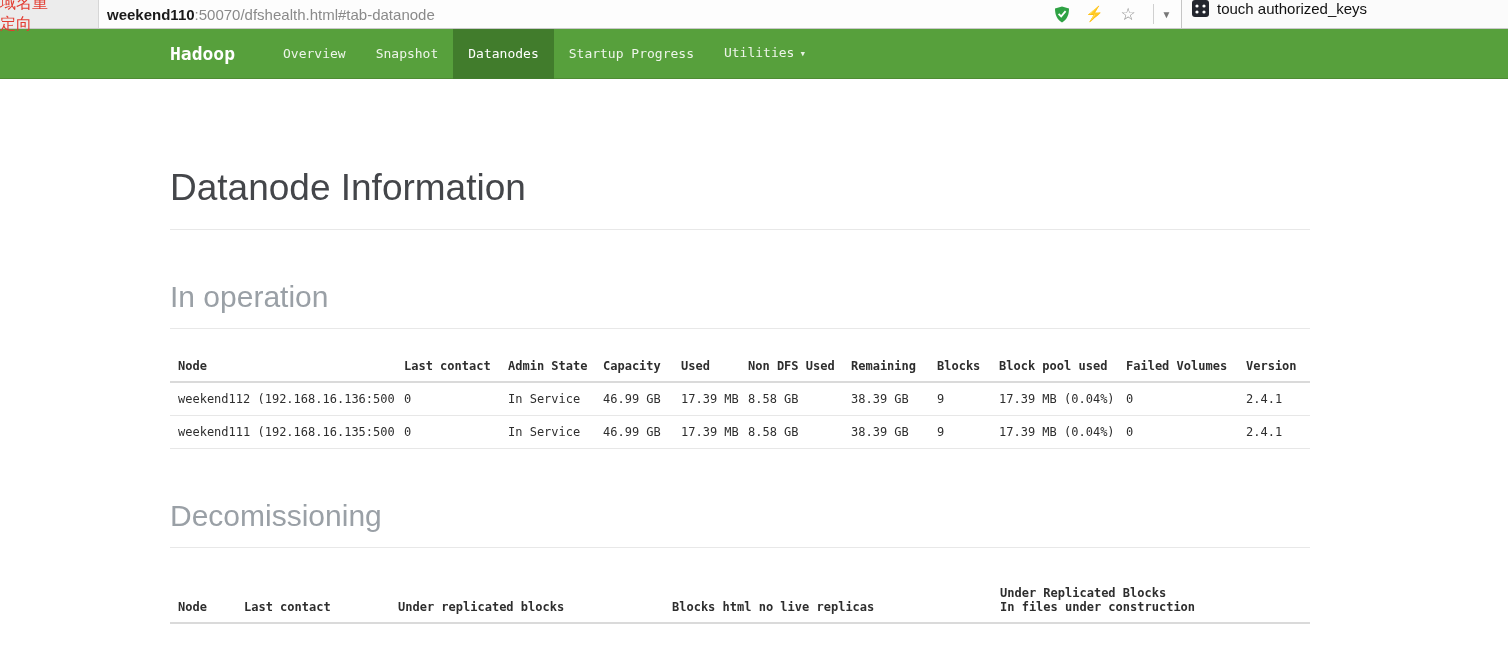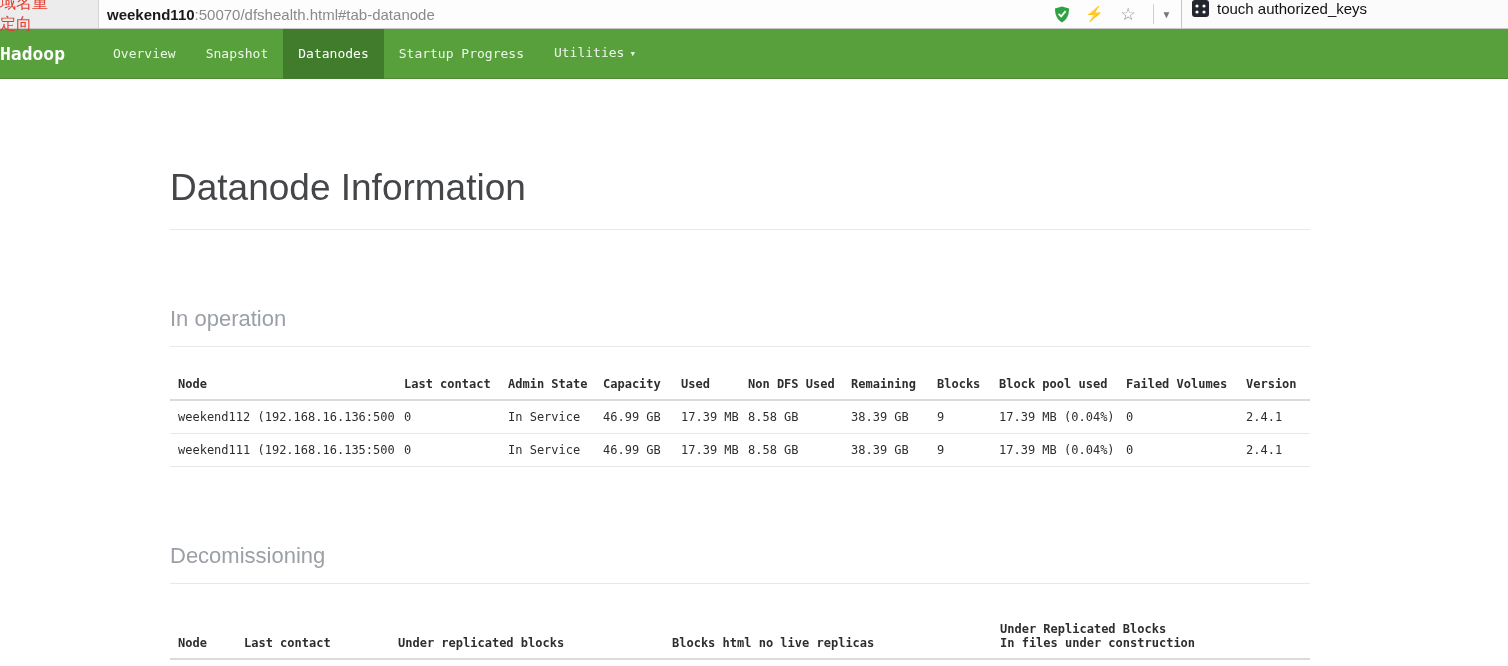--- a/index.html
+++ b/index.html
@@ -22,36 +22,36 @@
   .star { color:#8a8a8a; font-size:17px; }
   .url-dd { border-left:1px solid #d0d0d0; padding-left:6px; margin-left:2px;
             font-size:10px; color:#777; }
   .tab-pane { flex:1; background:#fbfbfb; border-left:1px solid #c5c5c5; display:flex;
               align-items:flex-start; padding-left:10px; gap:8px; }
   .tab-title { font-size:15px; color:#111; white-space:nowrap; }
   .favicon { width:17px; height:17px; flex:none; }
 
   
   .navbar { height:50px; background:#57a03c; border-bottom:1px solid #4e8c33;
-            display:flex; align-items:stretch; 
+            display:flex; align-items:stretch; padding-left:170px;
             font-family:"DejaVu Sans Mono", monospace; }
   .brand { color:#ffffff; font-size:18px; font-weight:bold; line-height:50px;
            padding:0 15px 0 0; margin-right:18px; cursor:pointer; }
   .nav-items { display:flex; list-style:none; align-items:center; }
   .nav-item { color:#eef5ea; font-size:13px; line-height:50px; padding:0 15px;
               cursor:pointer; white-space:nowrap; }
   .nav-item.active { background:#417c2c; color:#ffffff; }
   .caret { display:inline-block; font-size:11px; margin-left:5px; color:rgba(255,255,255,.85); }
 
   
   .container { width:1140px; margin-left:170px; }
   .page-header { border-bottom:1px solid #e8e8e8; }
   h1.page-title { font-size:37px; font-weight:400; color:#44464a; margin-top:88px;
                   padding-bottom:20px; }
-  h2.section-heading { font-size:22px; font-weight:400; color:#9aa0a6; margin-top:76px;
+  h2.section-heading { font-size:30px; font-weight:400; color:#9aa0a6; margin-top:50px;
                        padding-bottom:14px; }
 
   table { border-collapse:collapse; table-layout:fixed; width:1140px;
           font-family:"DejaVu Sans Mono", monospace; font-size:12px; color:#2e2e2e; }
   table.in-op { margin-top:20px; }
   table.decom { margin-top:28px; }
   th { text-align:left; font-weight:bold; padding:10px 8px 8px 8px;
        border-bottom:2px solid #dadada; vertical-align:bottom; white-space:nowrap; }
   td { padding:9px 8px; border-bottom:1px solid #e7e7e7; white-space:nowrap;
        overflow:hidden; }

